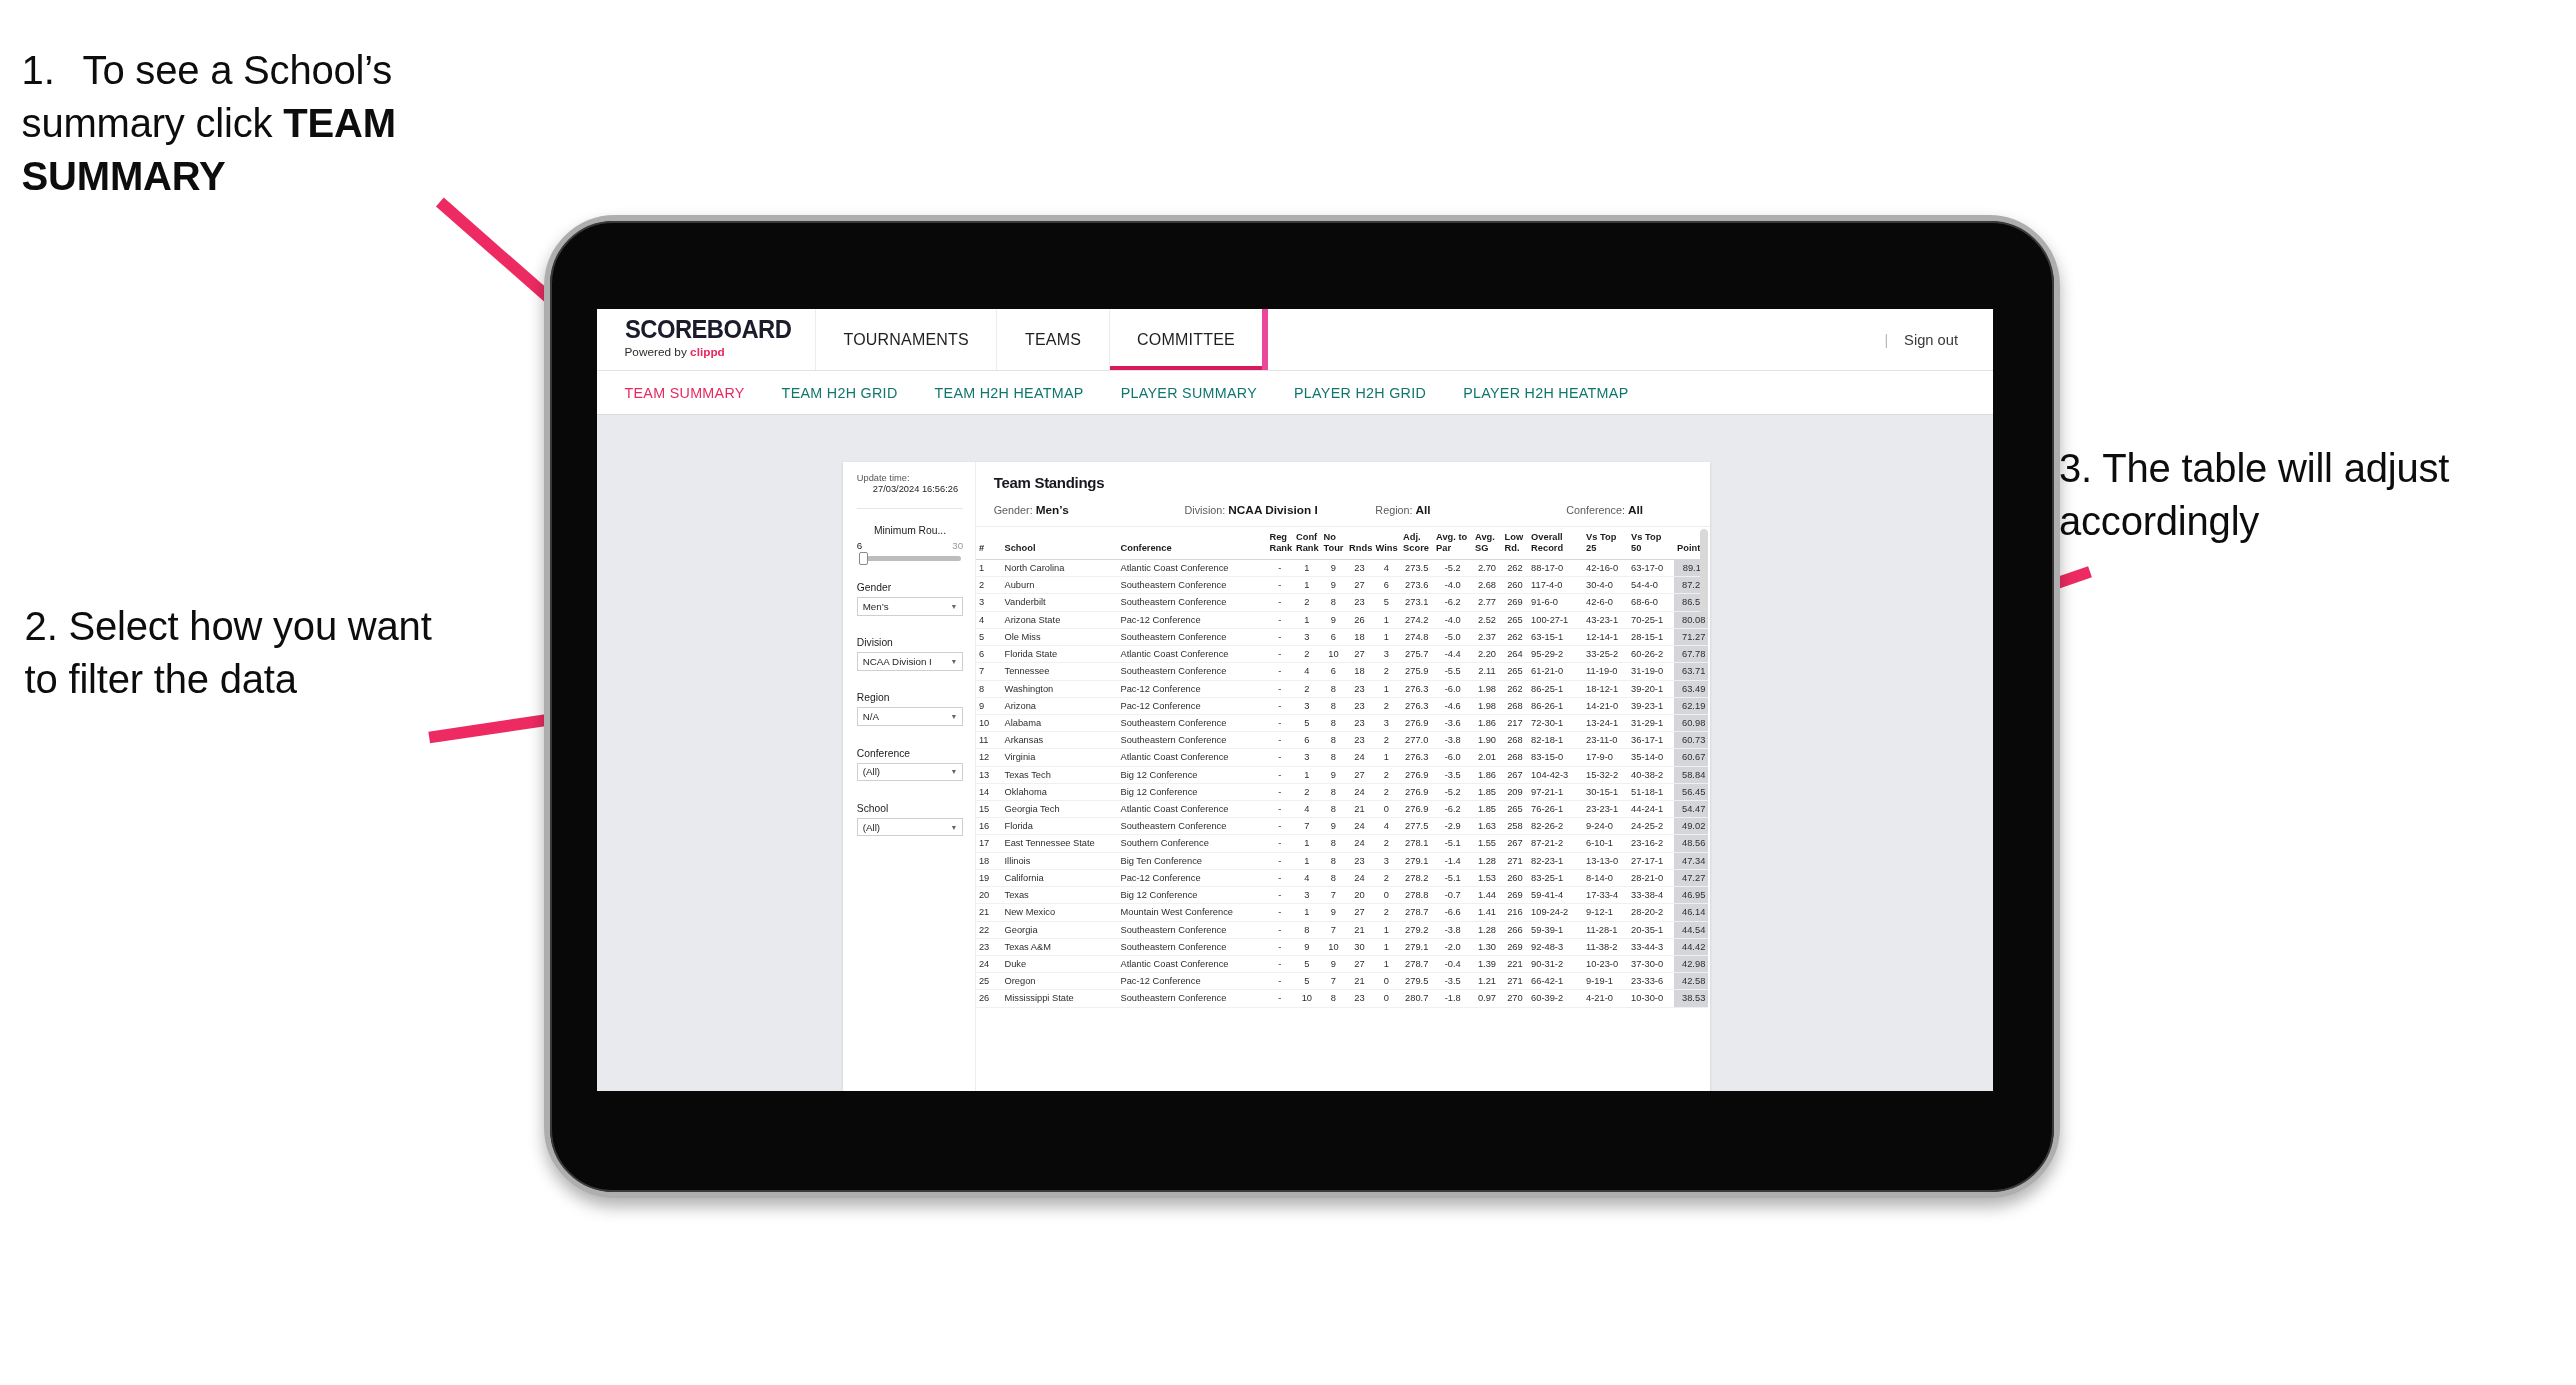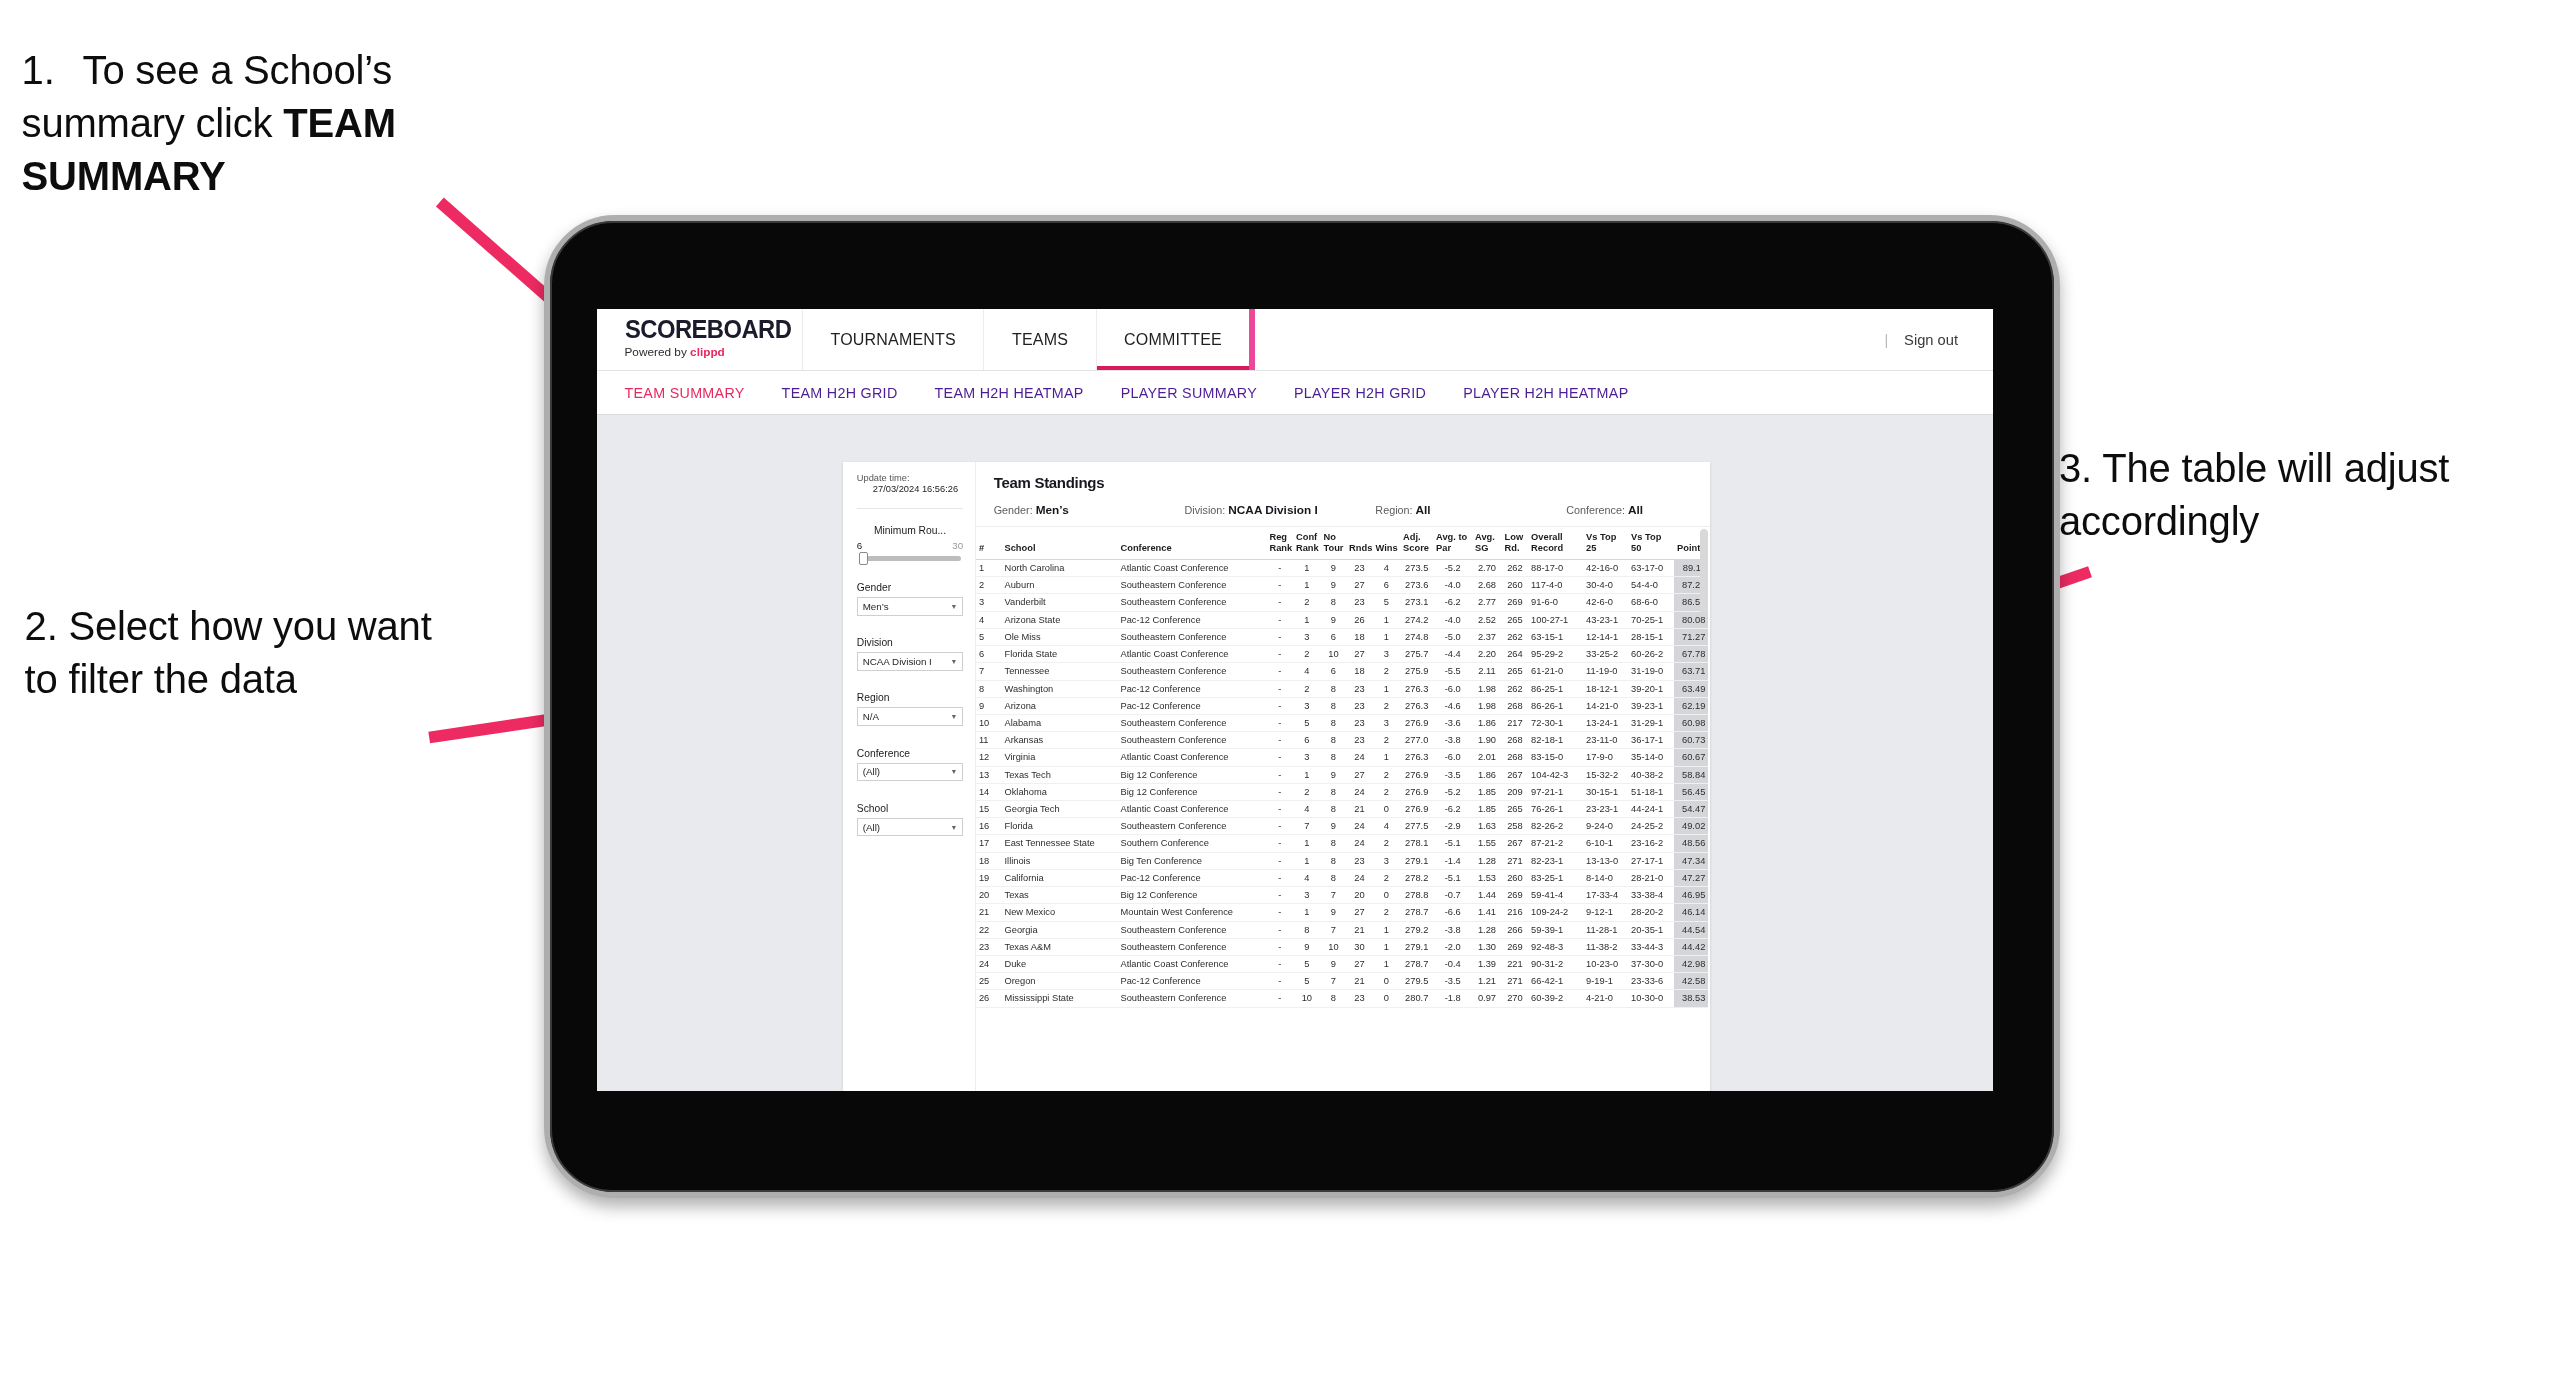--- a/index.html
+++ b/index.html
@@ -63,21 +63,21 @@
   }
   .brand { padding: 7.9px 0 0 27.5px; width: 157px; }
   .brand-title {
     font-size: 25.6px; font-weight: 800; color:#1b1b2b;
     letter-spacing: -0.6px; line-height: 1;
     font-family: "Liberation Sans", sans-serif;
     transform: scaleX(0.93); transform-origin: left;
   }
   .brand-sub { font-size: 11.8px; color:#2b2b2b; margin-top: 2.9px; }
   .brand-sub .clippd { color:#e8285f; font-weight:700; }
-  .topnav { display:flex; align-items:stretch; margin-left: 24px; padding-left: 24px; }
+  .topnav { display:flex; align-items:stretch; margin-left: 37px; padding-left: 24px; }
   .topnav-item {
     display:flex; align-items:center; padding: 0 27.5px;
     font-size: 16px; color:#1f1f1f; letter-spacing:0.2px;
     border-left: 1px solid #ececec;
     position: relative; cursor:pointer;
   }
   .topnav-item:last-child { border-right: 6px solid #ec4899; }
   .topnav-item.active::after {
     content:""; position:absolute; left:0; right:0; bottom:0; height:3.9px;
     background:#d81b60;
@@ -88,21 +88,21 @@
   }
   .signout-div { color:#b9b9b9; }
 
   
   .subnav {
     height: 44px; background:#fff; display:flex; align-items:center;
     padding-left: 27.5px; gap: 37px;
     border-bottom: 1px solid #dcdcdc;
     font-size: 14.3px; letter-spacing:0.3px;
   }
-  .subnav-item { color:#4c1d95; cursor:pointer; white-space:nowrap; }
+  .subnav-item { color:#0f766e; cursor:pointer; white-space:nowrap; }
   .subnav-item.active { color:#e8285f; }
 
   
   .workspace { position:relative; height: 676px; background:#e8eaed; }
 
   .viz {
     position:absolute; left: 246px; top: 47px;
     width: 867px; height: 679px;
     background:#fff;
     box-shadow: 0 1px 2.9px rgba(0,0,0,0.14);

